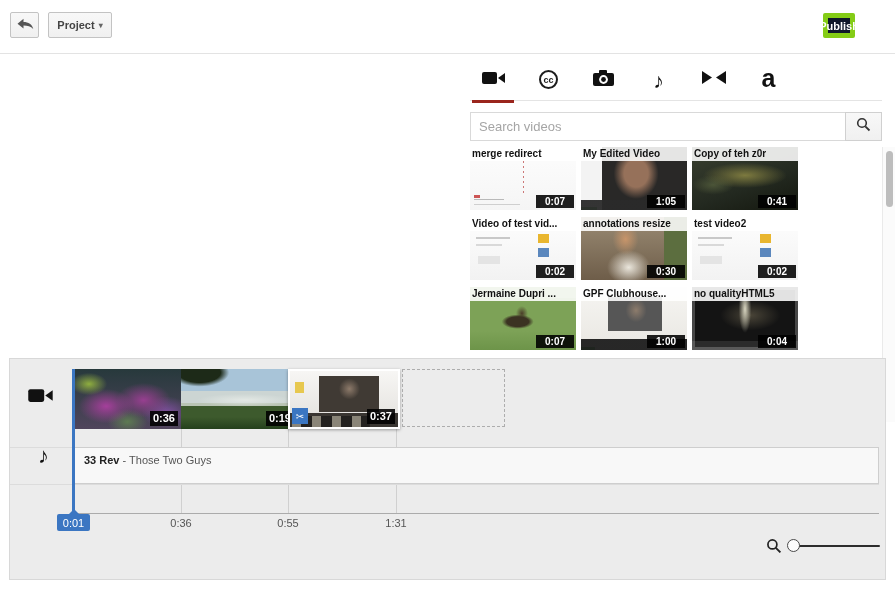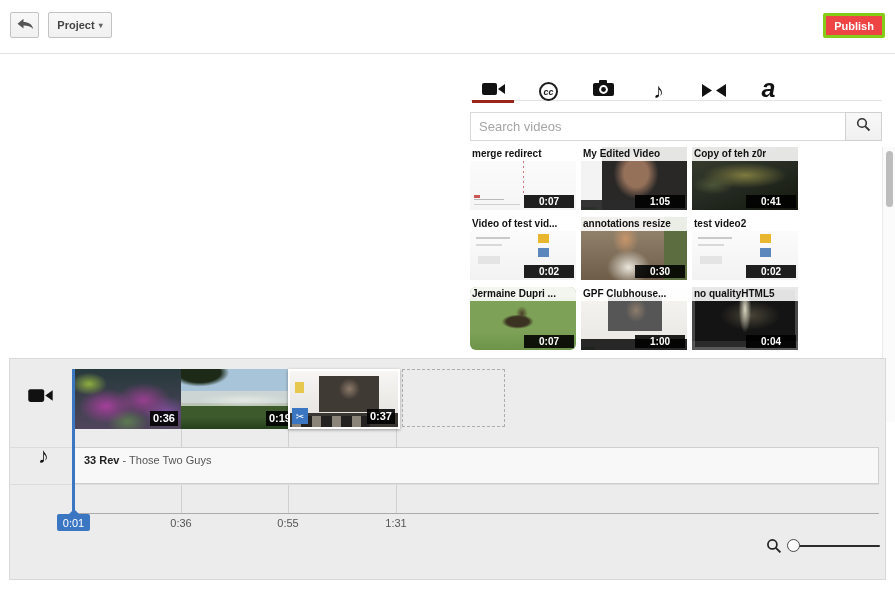--- a/index.html
+++ b/index.html
@@ -9,21 +9,21 @@
 
   
   .topbar { position:absolute; left:0; top:0; width:895px; height:54px; background:#fff; border-bottom:1px solid #e3e3e3; }
   .btn { display:flex; align-items:center; justify-content:center; border:1px solid #c3c3c3; border-radius:2px;
          background:linear-gradient(#f8f8f8,#f0f0f0); color:#444; font-size:11px; font-weight:bold; cursor:default; }
   .back-btn { position:absolute; left:10px; top:12px; width:29px; height:26px; }
   .project-btn { position:absolute; left:48px; top:12px; width:64px; height:26px; gap:4px;justify-content:center; }
   .caret { font-size:8px; color:#666; }
   .name-input { position:absolute; left:117px; top:14px; width:344px; height:23px; border:1px solid #96b5da;
                 font-family:"Liberation Sans",sans-serif; font-size:13px; color:#222; padding:0 6px; outline:none; }
-  .publish-btn { position:absolute; left:823px; top:13px; width:62px; height:25px; background:#ef4444; border:3px solid #84cc16;
+  .publish-btn { position:absolute; left:823px; top:13px; width:32px; height:25px; background:#0f172a; border:5px solid #84cc16;
                  border-radius:2px; color:#fff; font-size:11px; font-weight:bold; display:flex; align-items:center; justify-content:center; }
 
   
   .preview { position:absolute; left:9px; top:70px; width:449px; height:282px; background:#111; overflow:hidden; }
   .preview-art { position:absolute; left:0; top:0; width:449px; height:248px; overflow:hidden; }
   .preview-art .blur { position:absolute; left:-12px; top:-12px; width:473px; height:272px; filter:blur(7px);
     background:
       radial-gradient(55px 38px at 12% 16%, #9cba4c, rgba(0,0,0,0) 70%),
       radial-gradient(40px 26px at 55% 0%, #d9914e, rgba(0,0,0,0) 70%),
       radial-gradient(40px 26px at 98% 5%, #d08b49, rgba(0,0,0,0) 70%),
@@ -43,37 +43,37 @@
                   background:#d9d9d9; border:2px solid #9a9a9a; }
   .controls-bar { position:absolute; left:0; top:254px; width:449px; height:28px; background:#1b1b1b; display:flex; align-items:center; }
   .play-btn { width:0; height:0; border-left:13px solid #8f8f8f; border-top:8px solid transparent; border-bottom:8px solid transparent; margin-left:26px; }
   .vol-icon { margin-left:26px; display:flex; align-items:center; }
   .time-text { margin-left:22px; font-size:11px; color:#999; }
   .time-text .cur { color:#fff; font-weight:bold; }
 
   
   .library { position:absolute; left:470px; top:70px; width:424px; height:282px; }
   .tabs { position:absolute; left:0; top:0; width:412px; height:31px; display:flex; border-bottom:1px solid #e4e4e4; }
-  .tab { width:47px; margin-right:8px; display:flex; align-items:flex-end; justify-content:center; position:relative; height:31px;font-style:italic; }
+  .tab { width:47px; margin-right:8px; display:flex; align-items:flex-start; justify-content:center; position:relative; height:31px; }
   .tab.active::after { content:""; position:absolute; left:2px; bottom:-2px; width:42px; height:3px; background:#9a251d; }
   .cc-badge { width:19px; height:19px; border:2px solid #1c1c1c; border-radius:50%; display:flex; align-items:center; justify-content:center;
               font-size:9px; font-weight:bold; color:#1c1c1c; letter-spacing:0; }
   .note-glyph { font-size:21px; color:#111; line-height:1; }
   .a-glyph { font-size:25px; font-weight:bold; color:#111; line-height:1; margin-top:-4px; }
   .searchrow { position:absolute; left:0; top:42px; width:412px; height:29px; display:flex; }
   .search-input { flex:1; height:29px; border:1px solid #d9d9d9; border-right:none; padding:0 8px; font-size:13px;
                   font-family:"Liberation Sans",sans-serif; color:#333; outline:none; }
   .search-input::placeholder { color:#a5a5a5; }
   .search-btn { width:37px; height:29px; border:1px solid #d0d0d0; background:linear-gradient(#f8f8f8,#f0f0f0);
                 display:flex; align-items:center; justify-content:center; }
   .grid { position:absolute; left:0; top:77px; width:340px; }
   .vcell { position:absolute; width:106px; height:63px; overflow:hidden; background:#888; }
   .vtitle { position:absolute; left:0; top:0; width:100%; height:14px; background:rgba(255,255,255,.88);
             font-size:10px; font-weight:bold; color:#111; padding:1px 2px; white-space:nowrap; overflow:hidden; }
-  .vdur { position:absolute; right:2px; bottom:2px; background:rgba(0,0,0,.88); color:#fff; font-size:10px; font-weight:bold; padding:0 15px; line-height:13px; }
+  .vdur { position:absolute; right:2px; bottom:2px; background:rgba(0,0,0,.88); color:#fff; font-size:10px; font-weight:bold; padding:0 9px; line-height:13px; }
   .scrollbar { position:absolute; left:412px; top:77px; width:13px; height:275px; background:#fbfbfb; border-left:1px solid #eaeaea; }
   .scroll-thumb { position:absolute; left:3px; top:4px; width:7px; height:56px; background:#bdbdbd; border-radius:4px; }
 
   
   .art-0 { background:
       repeating-linear-gradient(180deg,#c77 0 2px, rgba(0,0,0,0) 2px 5px) 50% 20%/1px 42px no-repeat,
       linear-gradient(#b9b9b9,#b9b9b9) 4px 52px/30px 1px no-repeat,
       linear-gradient(#cfcfcf,#cfcfcf) 4px 57px/46px 1px no-repeat,
       linear-gradient(#c55,#c55) 4px 48px/6px 3px no-repeat,
       linear-gradient(#fdfdfd,#f5f5f5); }
@@ -95,21 +95,21 @@
       linear-gradient(#e4e4e4,#e4e4e4) 10% 70%/22px 8px no-repeat,
       linear-gradient(180deg,#fefefe,#f2f2f2); }
   .art-4 { background:
       radial-gradient(18px 22px at 42% 35%, #c8956a, rgba(0,0,0,0) 72%),
       radial-gradient(30px 24px at 45% 80%, #eae6dc, rgba(0,0,0,0) 72%),
       linear-gradient(90deg, rgba(0,0,0,0) 78%, #5c6e3f 78%),
       linear-gradient(180deg, #9a8b74, #6e5d49); }
   .art-6 { background:
       radial-gradient(20px 9px at 45% 55%, #3b3222 0 55%, rgba(0,0,0,0) 80%),
       radial-gradient(8px 10px at 49% 42%, #4a3c28, rgba(0,0,0,0) 75%),
-      linear-gradient(180deg, #97b373 0 18%, #7da257 18% 70%, #6d9449 100%); border-radius: 6px; }
+      linear-gradient(180deg, #97b373 0 18%, #7da257 18% 70%, #6d9449 100%); }
   .art-7 { background:
       linear-gradient(0deg, rgba(29,29,29,.95) 0 11px, rgba(0,0,0,0) 11px),
       linear-gradient(#3aa53a,#3aa53a) 0 100%/14px 3px no-repeat,
       radial-gradient(15px 17px at 52% 37%, #8d7c6c, rgba(0,0,0,0) 70%),
       linear-gradient(#565656,#565656) 52% 36%/54px 34px no-repeat,
       linear-gradient(#f6f5f2,#e9e7e2); }
   .art-8 { box-shadow:inset 0 0 0 3px rgba(255,255,255,.22); background:
       linear-gradient(0deg,#2b2b2b 0 9px, rgba(0,0,0,0) 9px),
       linear-gradient(#c33,#c33) 10% 94%/8px 4px no-repeat,
       radial-gradient(9px 34px at 50% 35%, #d8d5c0, rgba(0,0,0,0) 70%),

